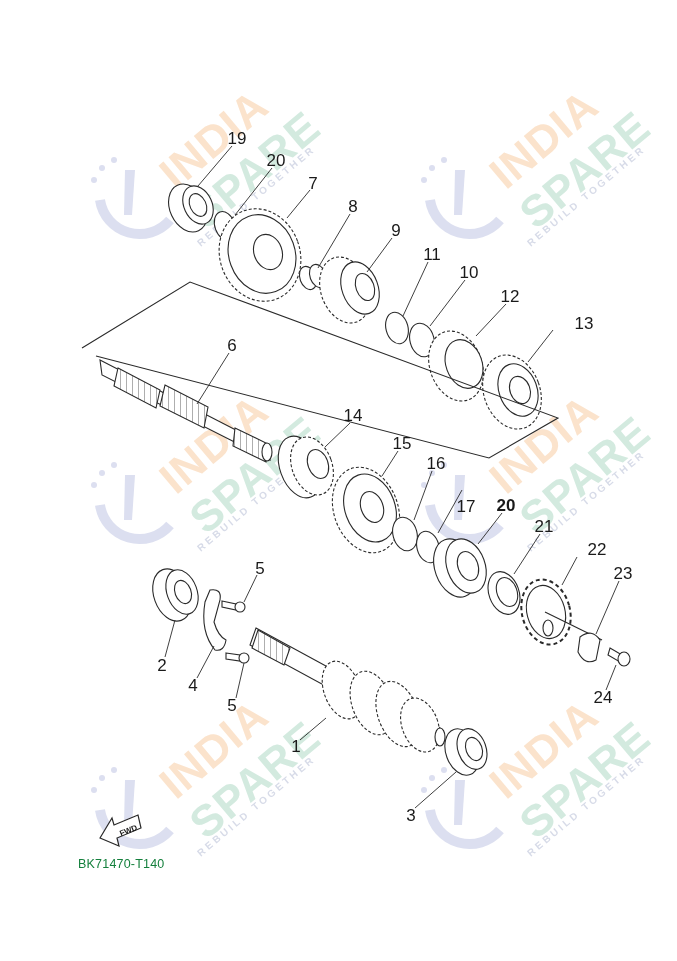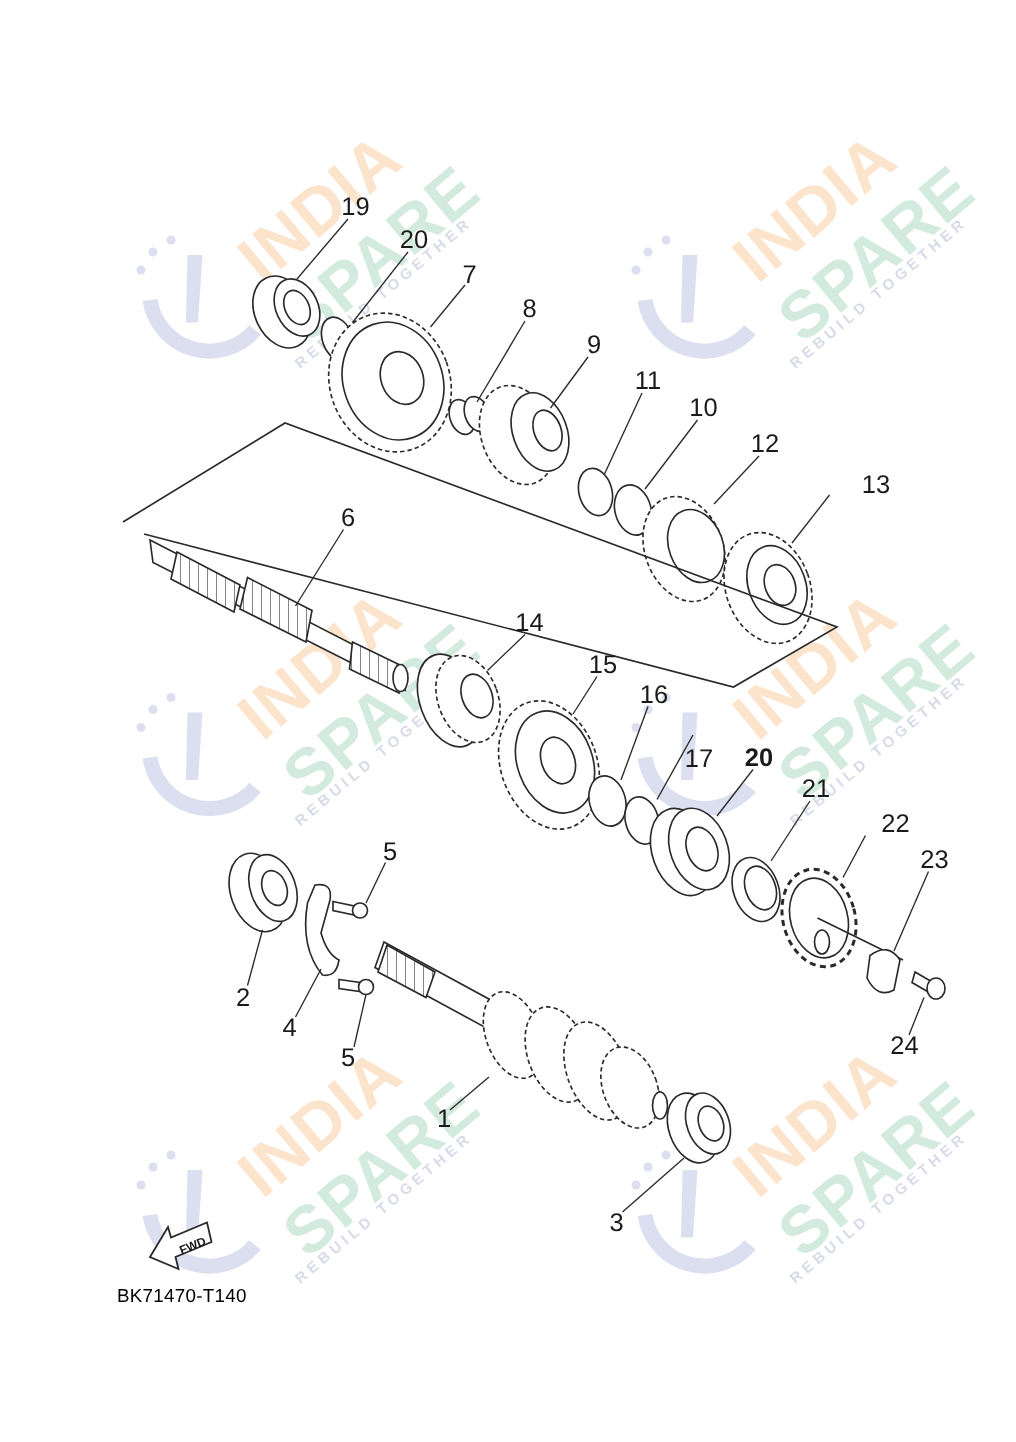--- a/index.html
+++ b/index.html
@@ -1,19 +1,19 @@
 <!DOCTYPE html>
 <html><head>
 <meta charset="utf-8">
 <style>
   html, body { margin: 0; padding: 0; background: #ffffff; }
   body { width: 677px; height: 961px; position: relative; overflow: hidden; font-family: "Liberation Sans", sans-serif; }
   #canvas { position: absolute; left: 0; top: 0; width: 677px; height: 961px; }
   .callout { position: absolute; font-family: "Liberation Sans", sans-serif; font-size: 17px; color: #1a1a1a; line-height: 1; transform: translate(-50%, -50%); white-space: nowrap; }
-  .diagram-code { position: absolute; left: 78px; top: 857px; font-size: 12.5px; color: #000000; letter-spacing: 0.2px; }
+  .diagram-code { position: absolute; left: 78px; top: 857px; font-size: 12.5px; color: #15803d; letter-spacing: 0.2px; }
   .wm { position: absolute; pointer-events: none; }
   .wm-india { font-weight: bold; font-size: 44px; color: #fbe3cc; transform: rotate(-40deg); transform-origin: left top; letter-spacing: 1px; }
   .wm-spare { font-weight: bold; font-size: 44px; color: #d3eadf; transform: rotate(-40deg); transform-origin: left top; letter-spacing: 1px; }
   .wm-tag { font-size: 10px; color: #d7dbe8; letter-spacing: 3px; transform: rotate(-40deg); transform-origin: left top; font-weight: bold; }
 </style>
 </head>
 <body>
 
 <div id="canvas">
 

